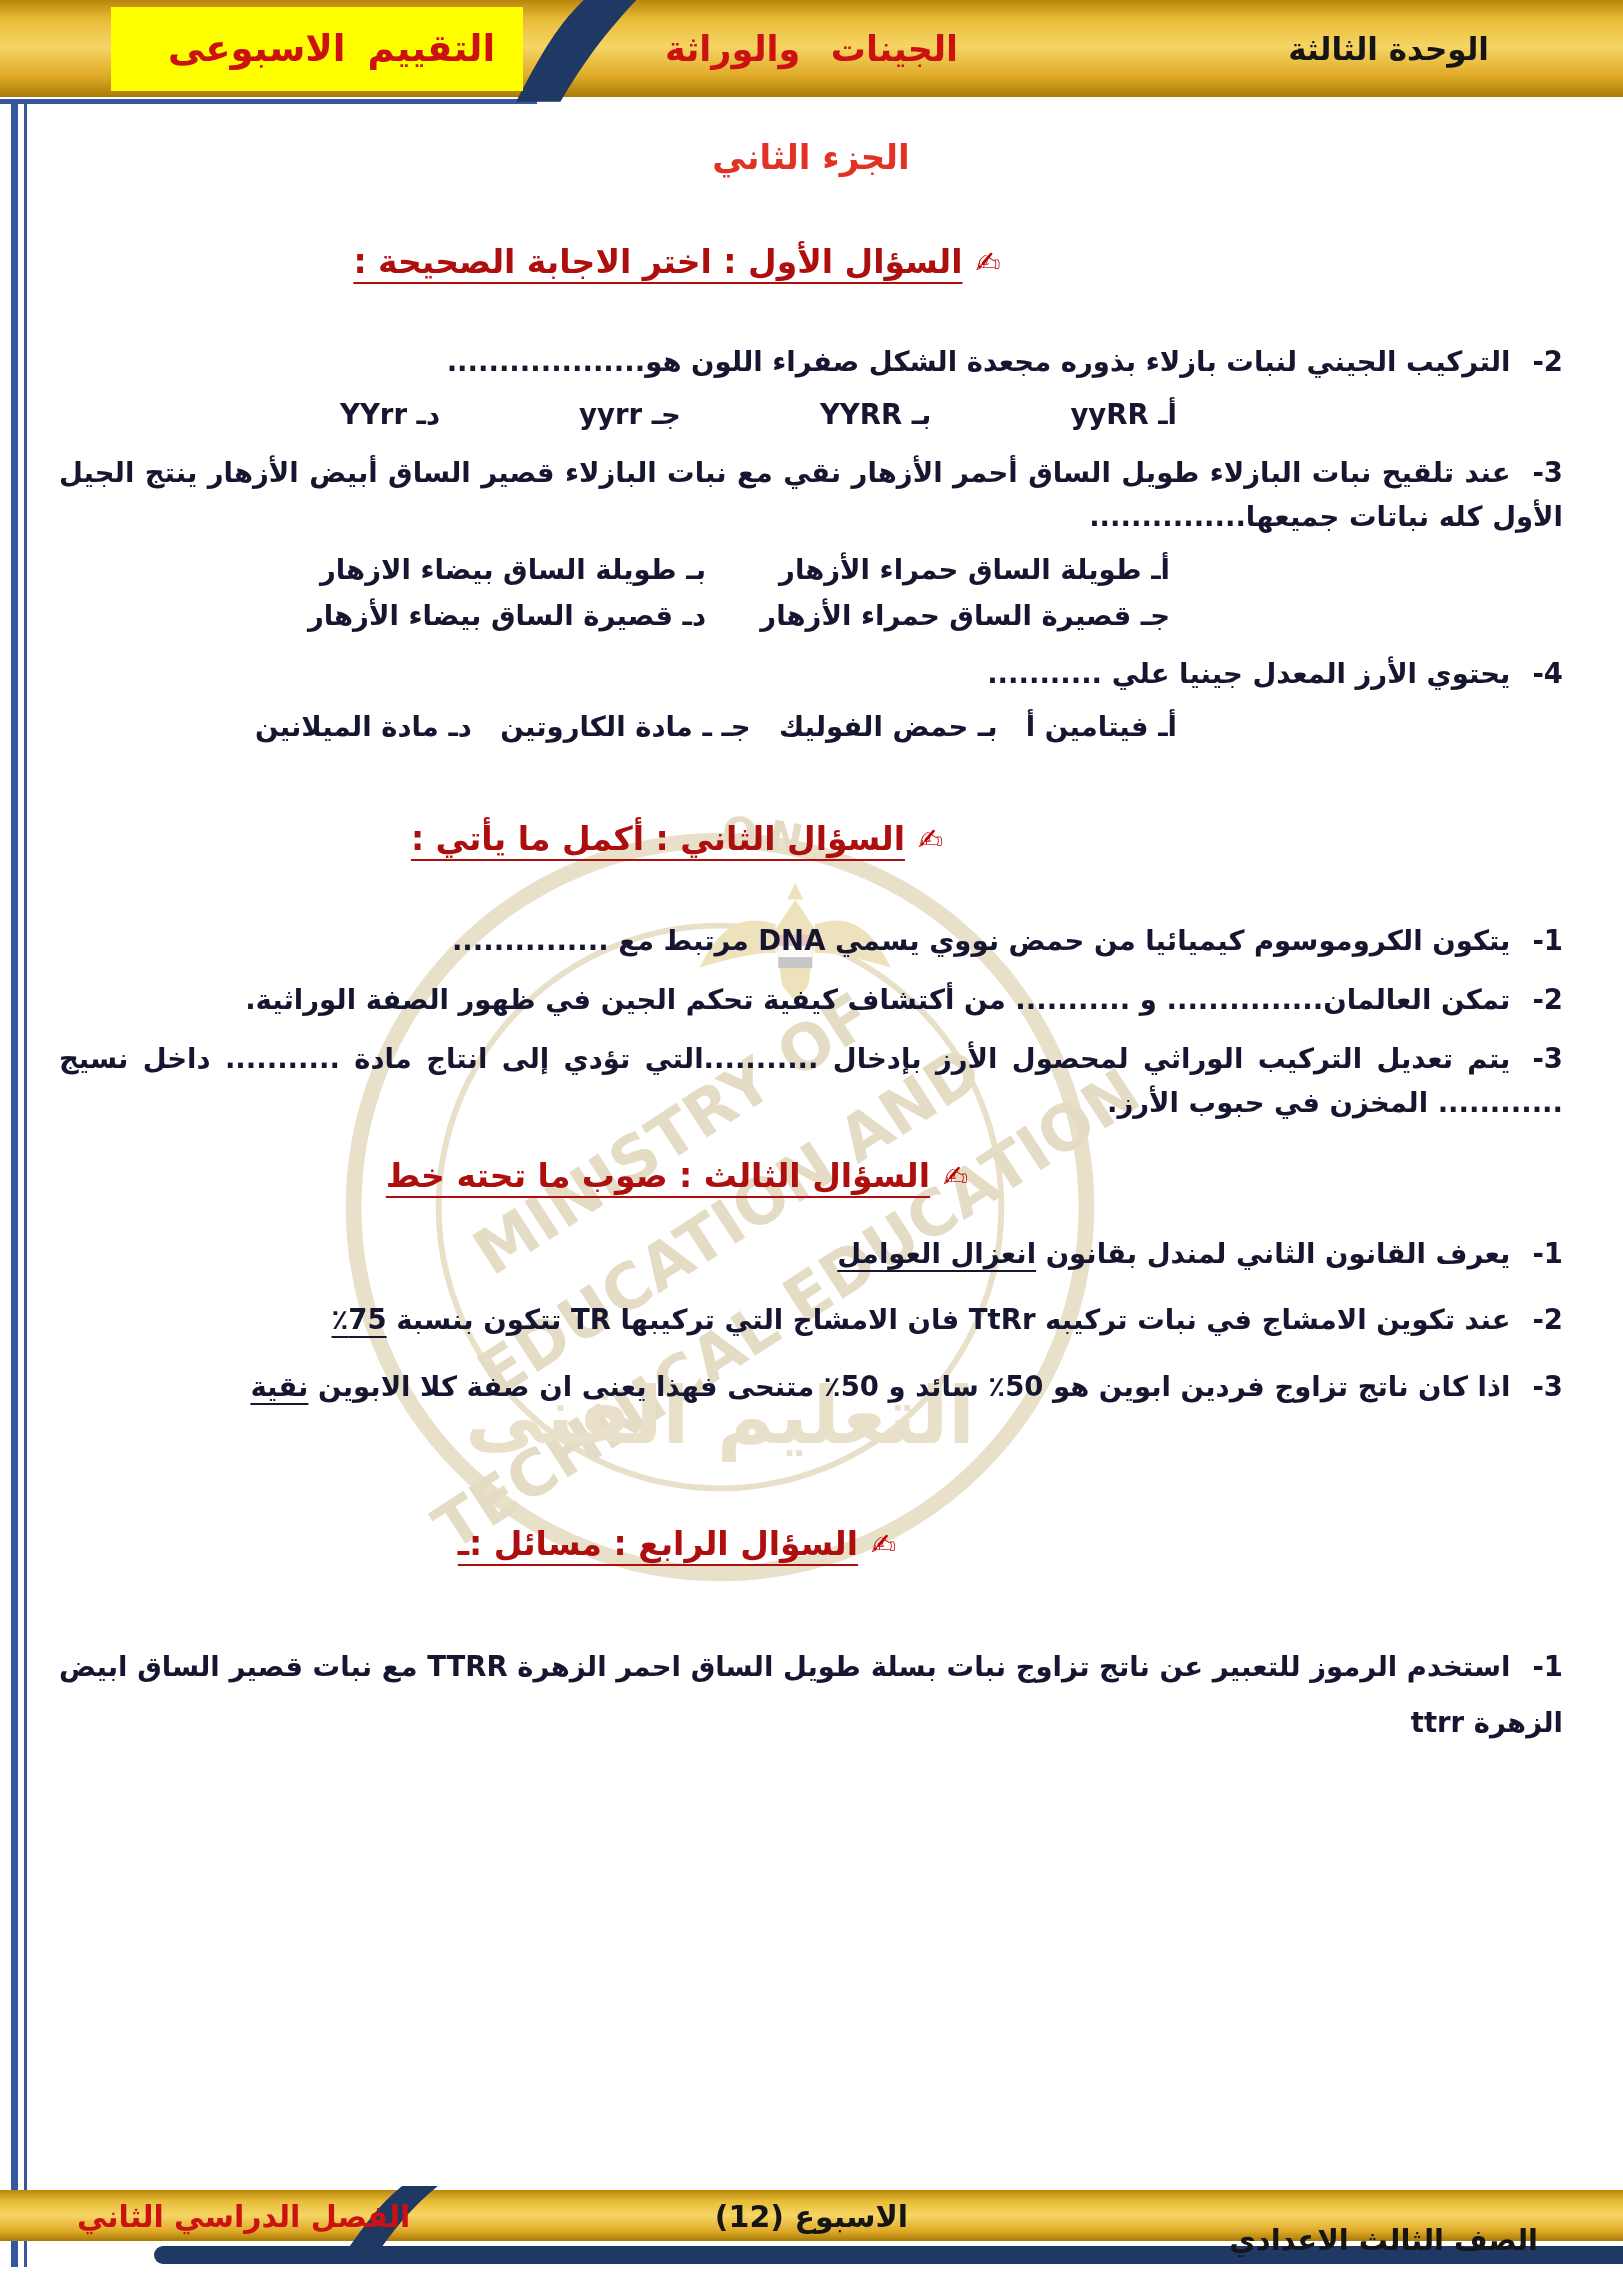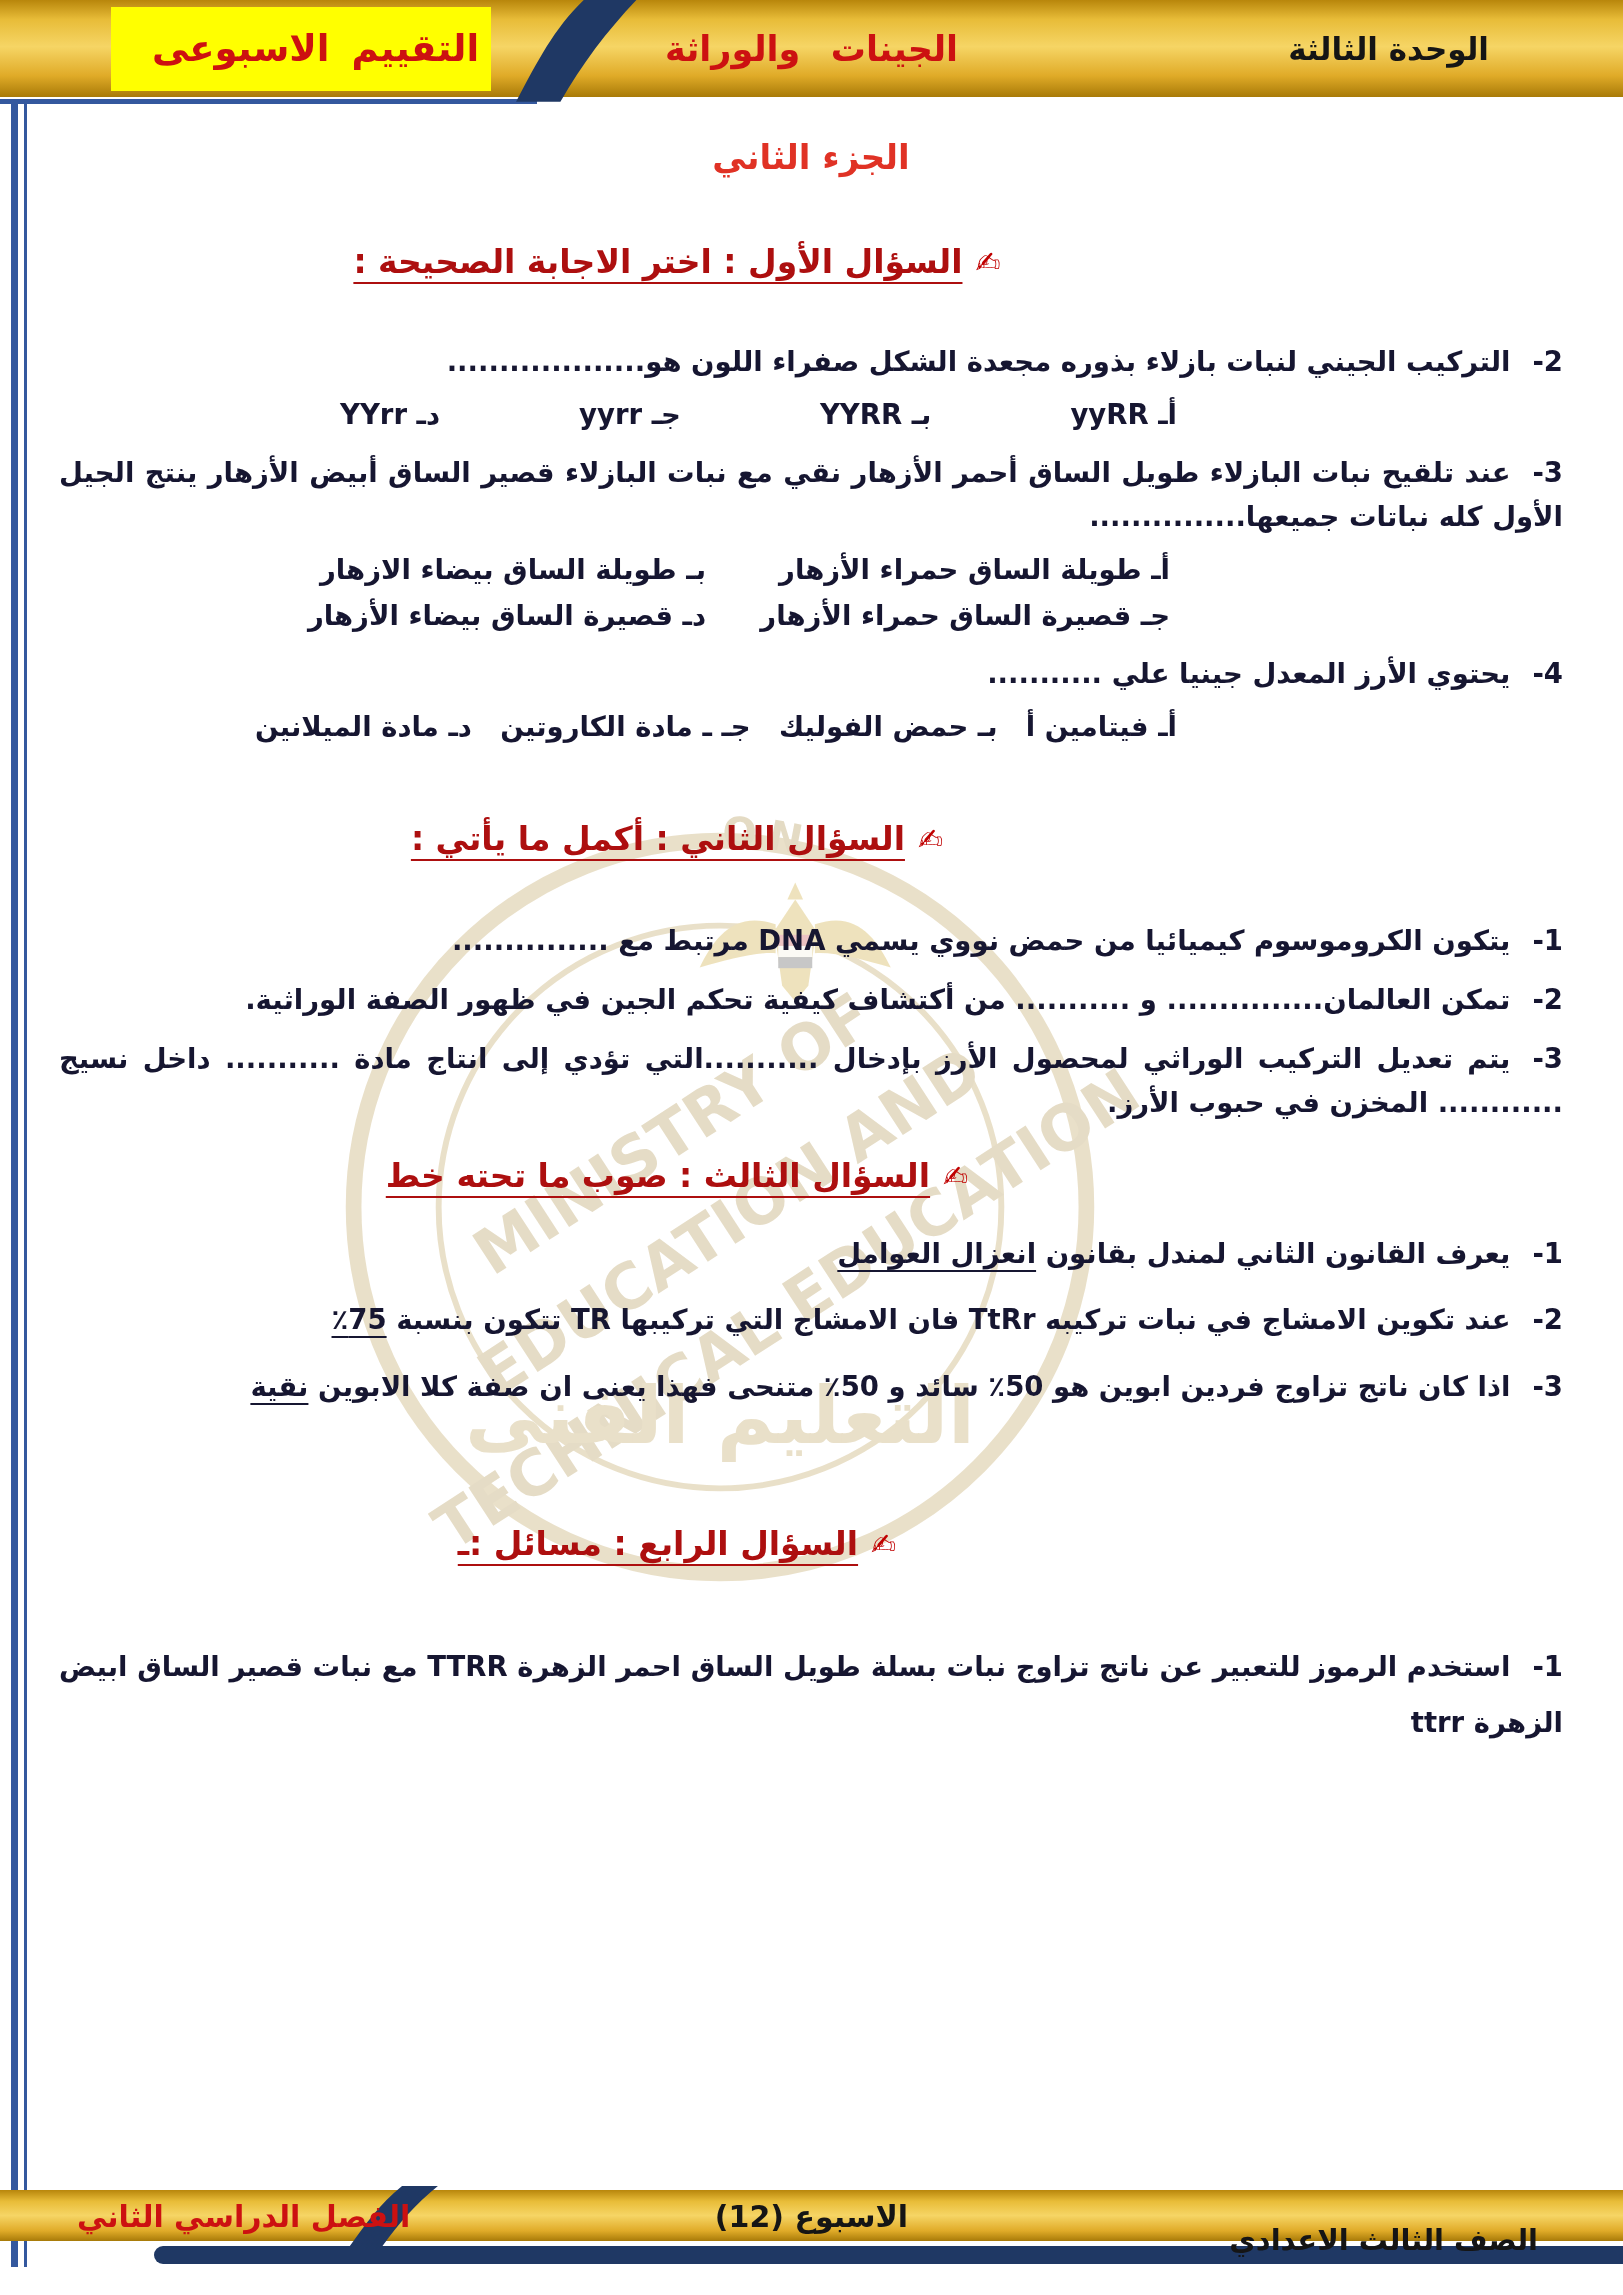--- a/index.html
+++ b/index.html
@@ -21,21 +21,21 @@
   }
   .topbar .unit {
     position:absolute; right:134px; top:50%; transform:translateY(-50%);
     font-size:31px; font-weight:bold; color:#151515;
   }
   .topbar .subject {
     position:absolute; left:50%; top:50%; transform:translate(-50%,-50%);
     font-size:35px; font-weight:bold; color:#cc1111; word-spacing:18.3px; letter-spacing:0.7px;
   }
   .assess-box {
-    position:absolute; left:111px; top:6.5px; width:380px; height:84px;
+    position:absolute; left:111px; top:6.5px; width:412px; height:84px;
     background:#ffff00; display:flex; align-items:center; justify-content:center;padding-left:29px;
   }
   .assess-box .assess {
     font-size:37px; font-weight:bold; color:#cc1111; word-spacing:9.2px;
   }
   .swoosh-top { position:absolute; left:503px; top:-3.9px; }
   .swoosh-bottom { position:absolute; left:340px; top:-3.9px; }
 
   
   .topline  { position:absolute; left:0; top:99px; width:537px; height:4.6px; background:#34589e; z-index:4; }

